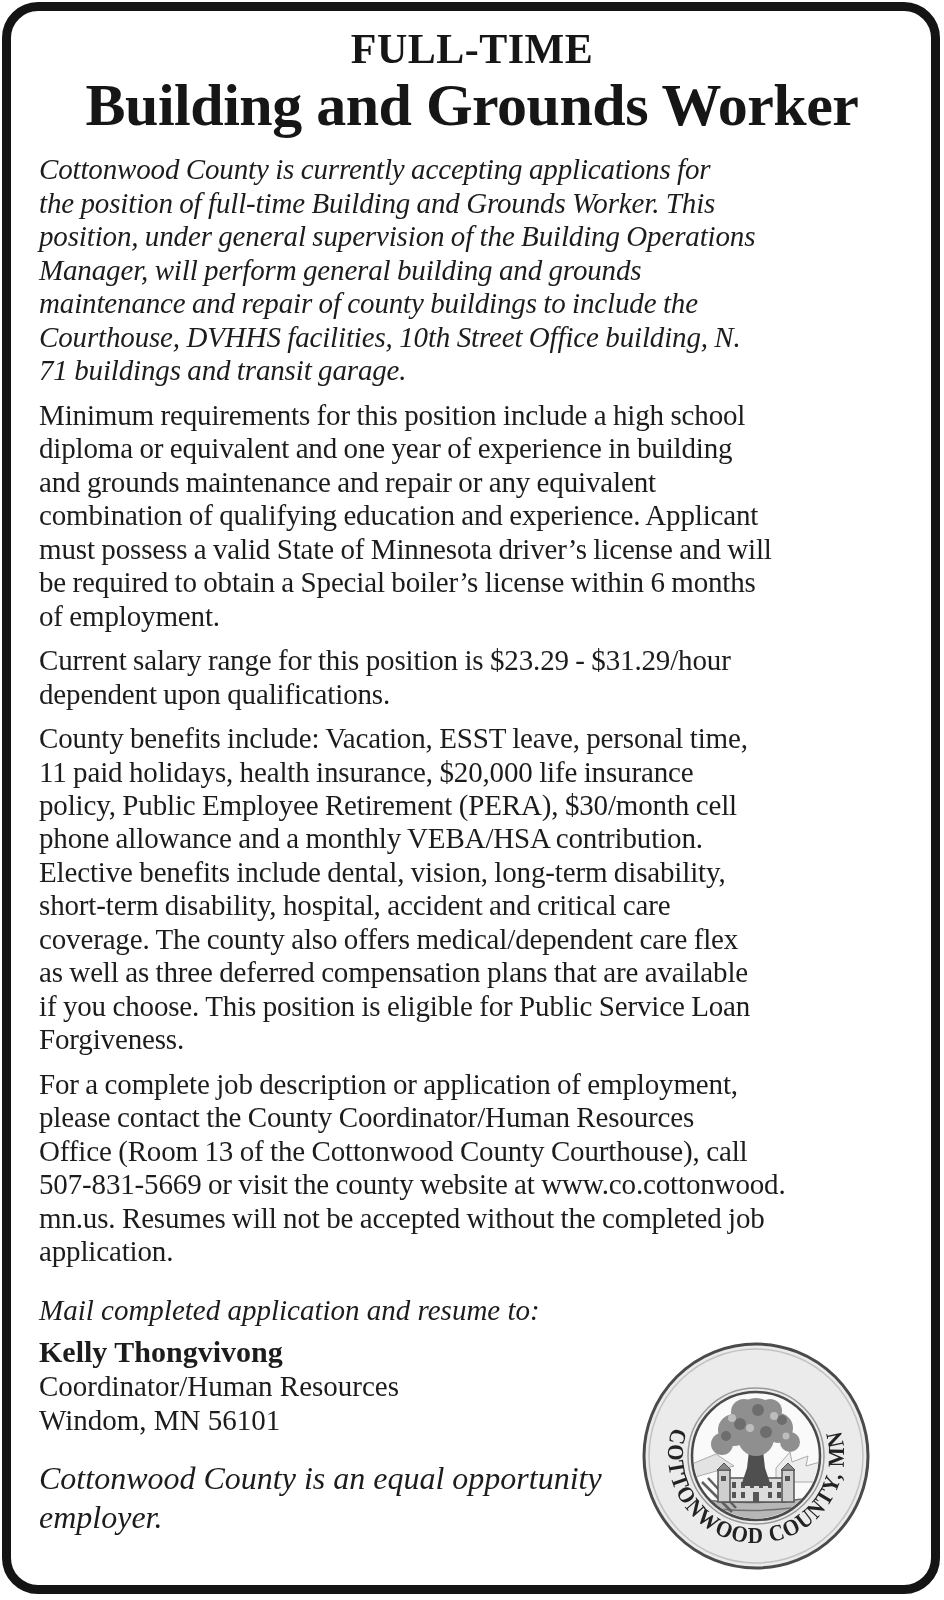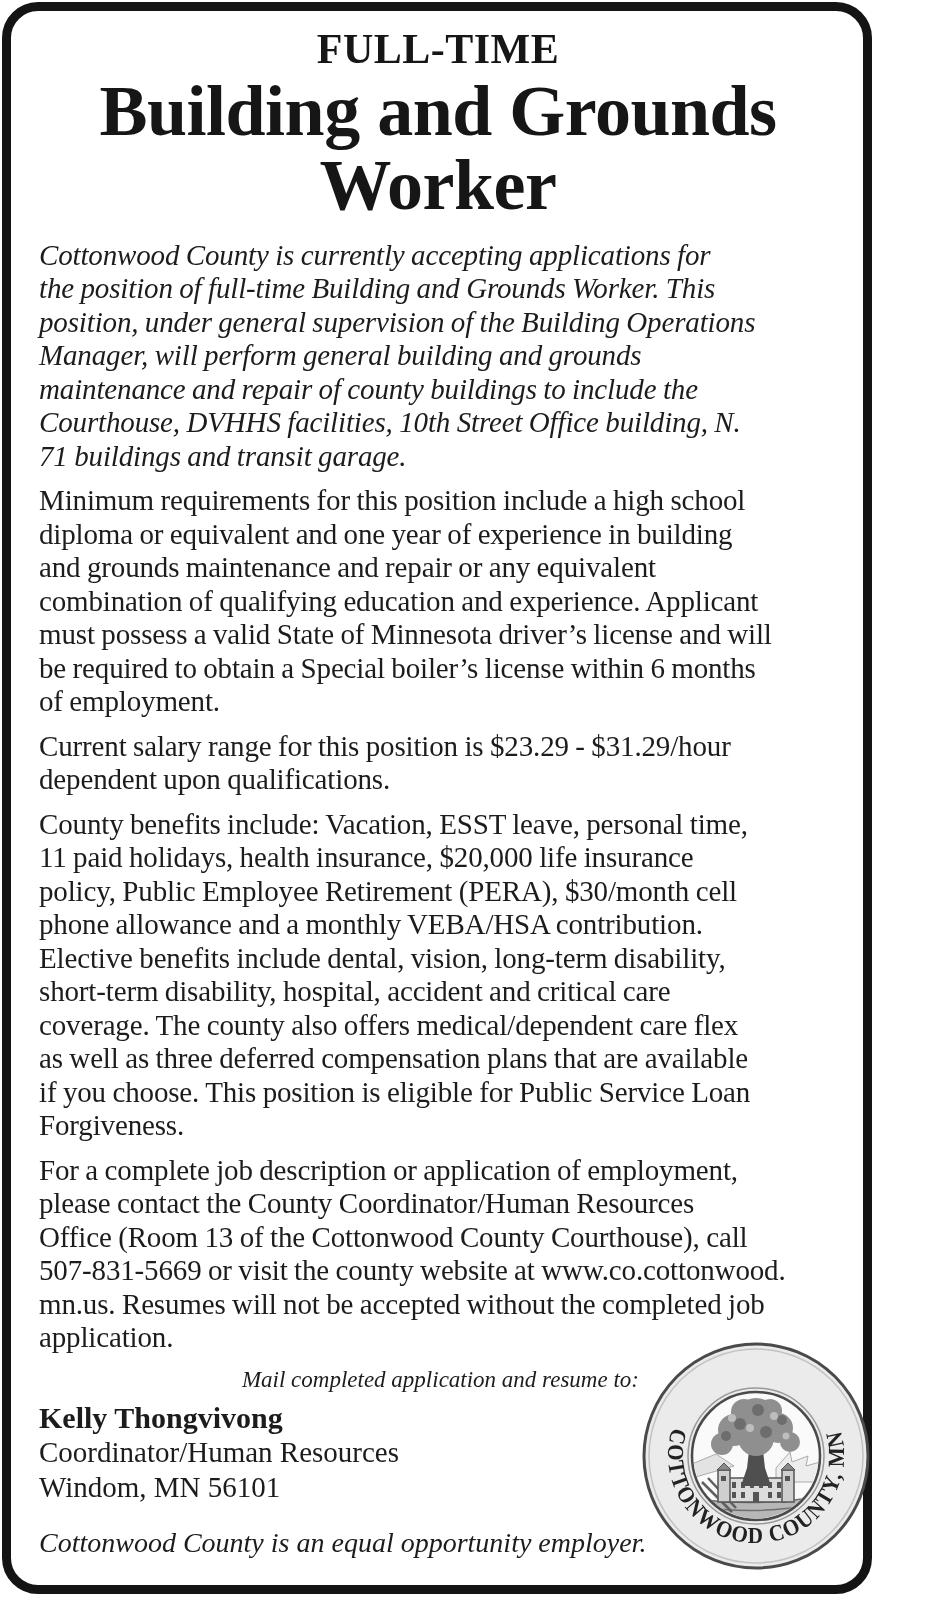--- a/index.html
+++ b/index.html
@@ -12,40 +12,40 @@
     width: 944px;
     height: 1600px;
     overflow: hidden;
     font-family: "Liberation Serif", serif;
     color: #1c1c1c;
   }
   .frame {
     position: absolute;
     left: 2px;
     top: 2px;
-    width: 870px;
+    width: 938px;
     height: 1592px;
     box-sizing: border-box;
     border: 9px solid #141414;
     border-radius: 36px;
     background: #ffffff;
     padding: 16px 26px 0 28px;
   }
   .kicker {
     text-align: center;
     font-weight: bold;
     font-size: 42px;
     line-height: 1.05;
     letter-spacing: 0.5px;
     color: #161616;
   }
   .title {
     text-align: center;
     font-weight: bold;
-    font-size: 72px;
+    font-size: 60px;
     line-height: 1.02;
     letter-spacing: -0.5px;
     margin-top: 4px;
     color: #161616;
   }
   .para {
     font-size: 29px;
     line-height: 1.155;
     letter-spacing: -0.15px;
     word-spacing: -0.6px;
@@ -60,41 +60,40 @@
   .deadline {
     font-size: 29px;
     line-height: 1.2;
     font-weight: bold;
     font-style: italic;
     letter-spacing: 0.2px;
     margin-top: 13px;
     color: #161616;
   }
   .mail-heading {
-    font-size: 23px;
+    font-size: 29px;
     font-style: italic;
     line-height: 1.2;
-    margin-top: 12px;
+    margin-top: 24px;
     max-width: 600px;
-    text-align: right;
   }
   .contact-name {
     font-size: 30px;
     font-weight: bold;
     line-height: 1.18;
     margin-top: 6px;
     max-width: 600px;
   }
   .contact-line {
     font-size: 29px;
     line-height: 1.18;
     max-width: 600px;
   }
   .eeo {
-    font-size: 28px;
+    font-size: 32px;
     font-style: italic;
     line-height: 1.2;
     margin-top: 22px;
     max-width: 640px;
   }
   .seal {
     position: absolute;
     left: 640px;
     top: 1340px;
     width: 232px;

